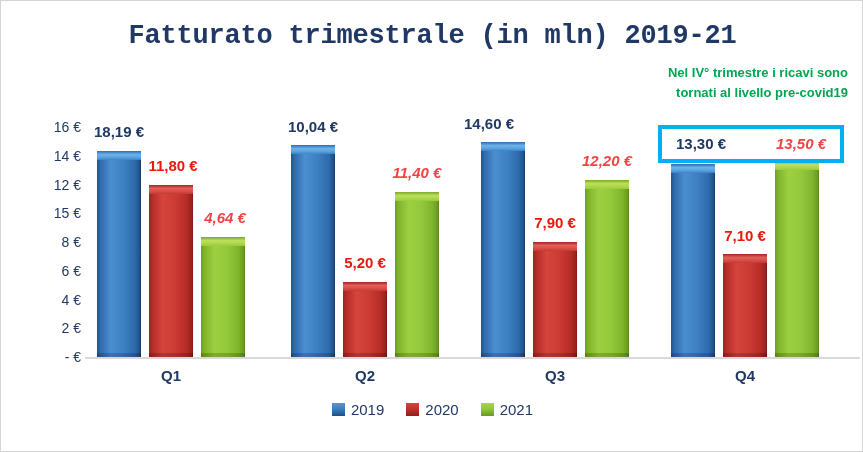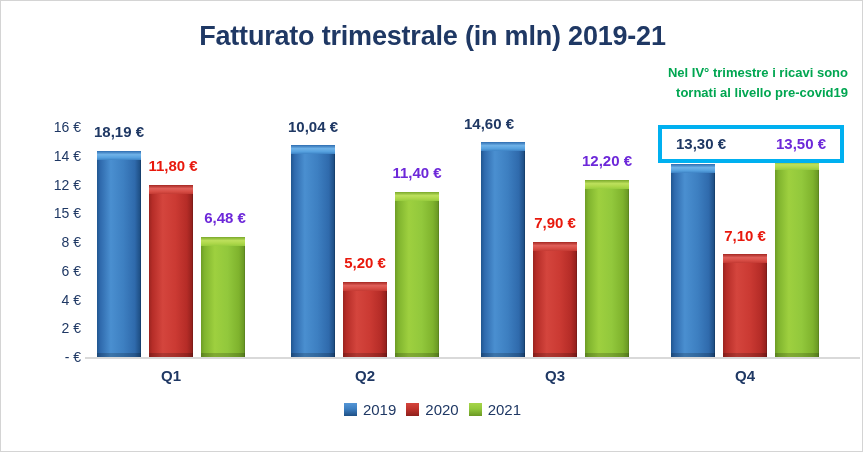--- a/index.html
+++ b/index.html
@@ -25,20 +25,21 @@
     position: absolute;
     left: 0;
     top: 20px;
     width: 863px;
     text-align: center;
     font-size: 27px;
     font-weight: bold;
     color: #1f3864;
     letter-spacing: -0.2px;
     white-space: nowrap;
+    font-family: Liberation Mono, monospace;
   }
 
   
   #annotation {
     position: absolute;
     right: 14px;
     top: 62px;
     width: 300px;
     text-align: right;
     font-size: 13px;
@@ -133,21 +134,21 @@
   .data-label {
     position: absolute;
     font-size: 15px;
     font-weight: bold;
     white-space: nowrap;
     text-align: center;
     transform: translateX(-50%);
   }
   .data-label.blue  { color: #1f3864; }
   .data-label.red   { color: #e8180c; }
-  .data-label.green { color: #6d28d9; }
+  .data-label.green { color: #ef4444; font-style: italic; }
 
   
   .cat-label {
     position: absolute;
     top: 366px;
     font-size: 15px;
     font-weight: bold;
     color: #1f3864;
     text-align: center;
     transform: translateX(-50%);
@@ -168,21 +169,21 @@
 
   
   #legend {
     position: absolute;
     left: 0;
     top: 400px;
     width: 863px;
     display: flex;
     justify-content: center;
     align-items: center;
-    gap: 10px;
+    gap: 22px;
   }
   .legend-item {
     display: flex;
     align-items: center;
     gap: 6px;
   }
   .legend-swatch {
     width: 13px;
     height: 13px;
     display: inline-block;
@@ -296,21 +297,21 @@
           <span class="base"></span>
         </div>
     </div>
 
     <div id="highlight-box"></div>
 
     <div id="labels-layer">
 
       <div class="data-label blue" style="left:118px; top:122px">18,19 €</div>
       <div class="data-label red" style="left:172px; top:156px">11,80 €</div>
-      <div class="data-label green" style="left:224px; top:208px">6,48 €</div>
+      <div class="data-label green" style="left:224px; top:208px">4,64 €</div>
 
       <div class="data-label blue" style="left:312px; top:117px">10,04 €</div>
       <div class="data-label red" style="left:364px; top:253px">5,20 €</div>
       <div class="data-label green" style="left:416px; top:163px">11,40 €</div>
 
       <div class="data-label blue" style="left:488px; top:114px">14,60 €</div>
       <div class="data-label red" style="left:554px; top:213px">7,90 €</div>
       <div class="data-label green" style="left:606px; top:151px">12,20 €</div>
 
       <div class="data-label blue" style="left:700px; top:134px">13,30 €</div>

